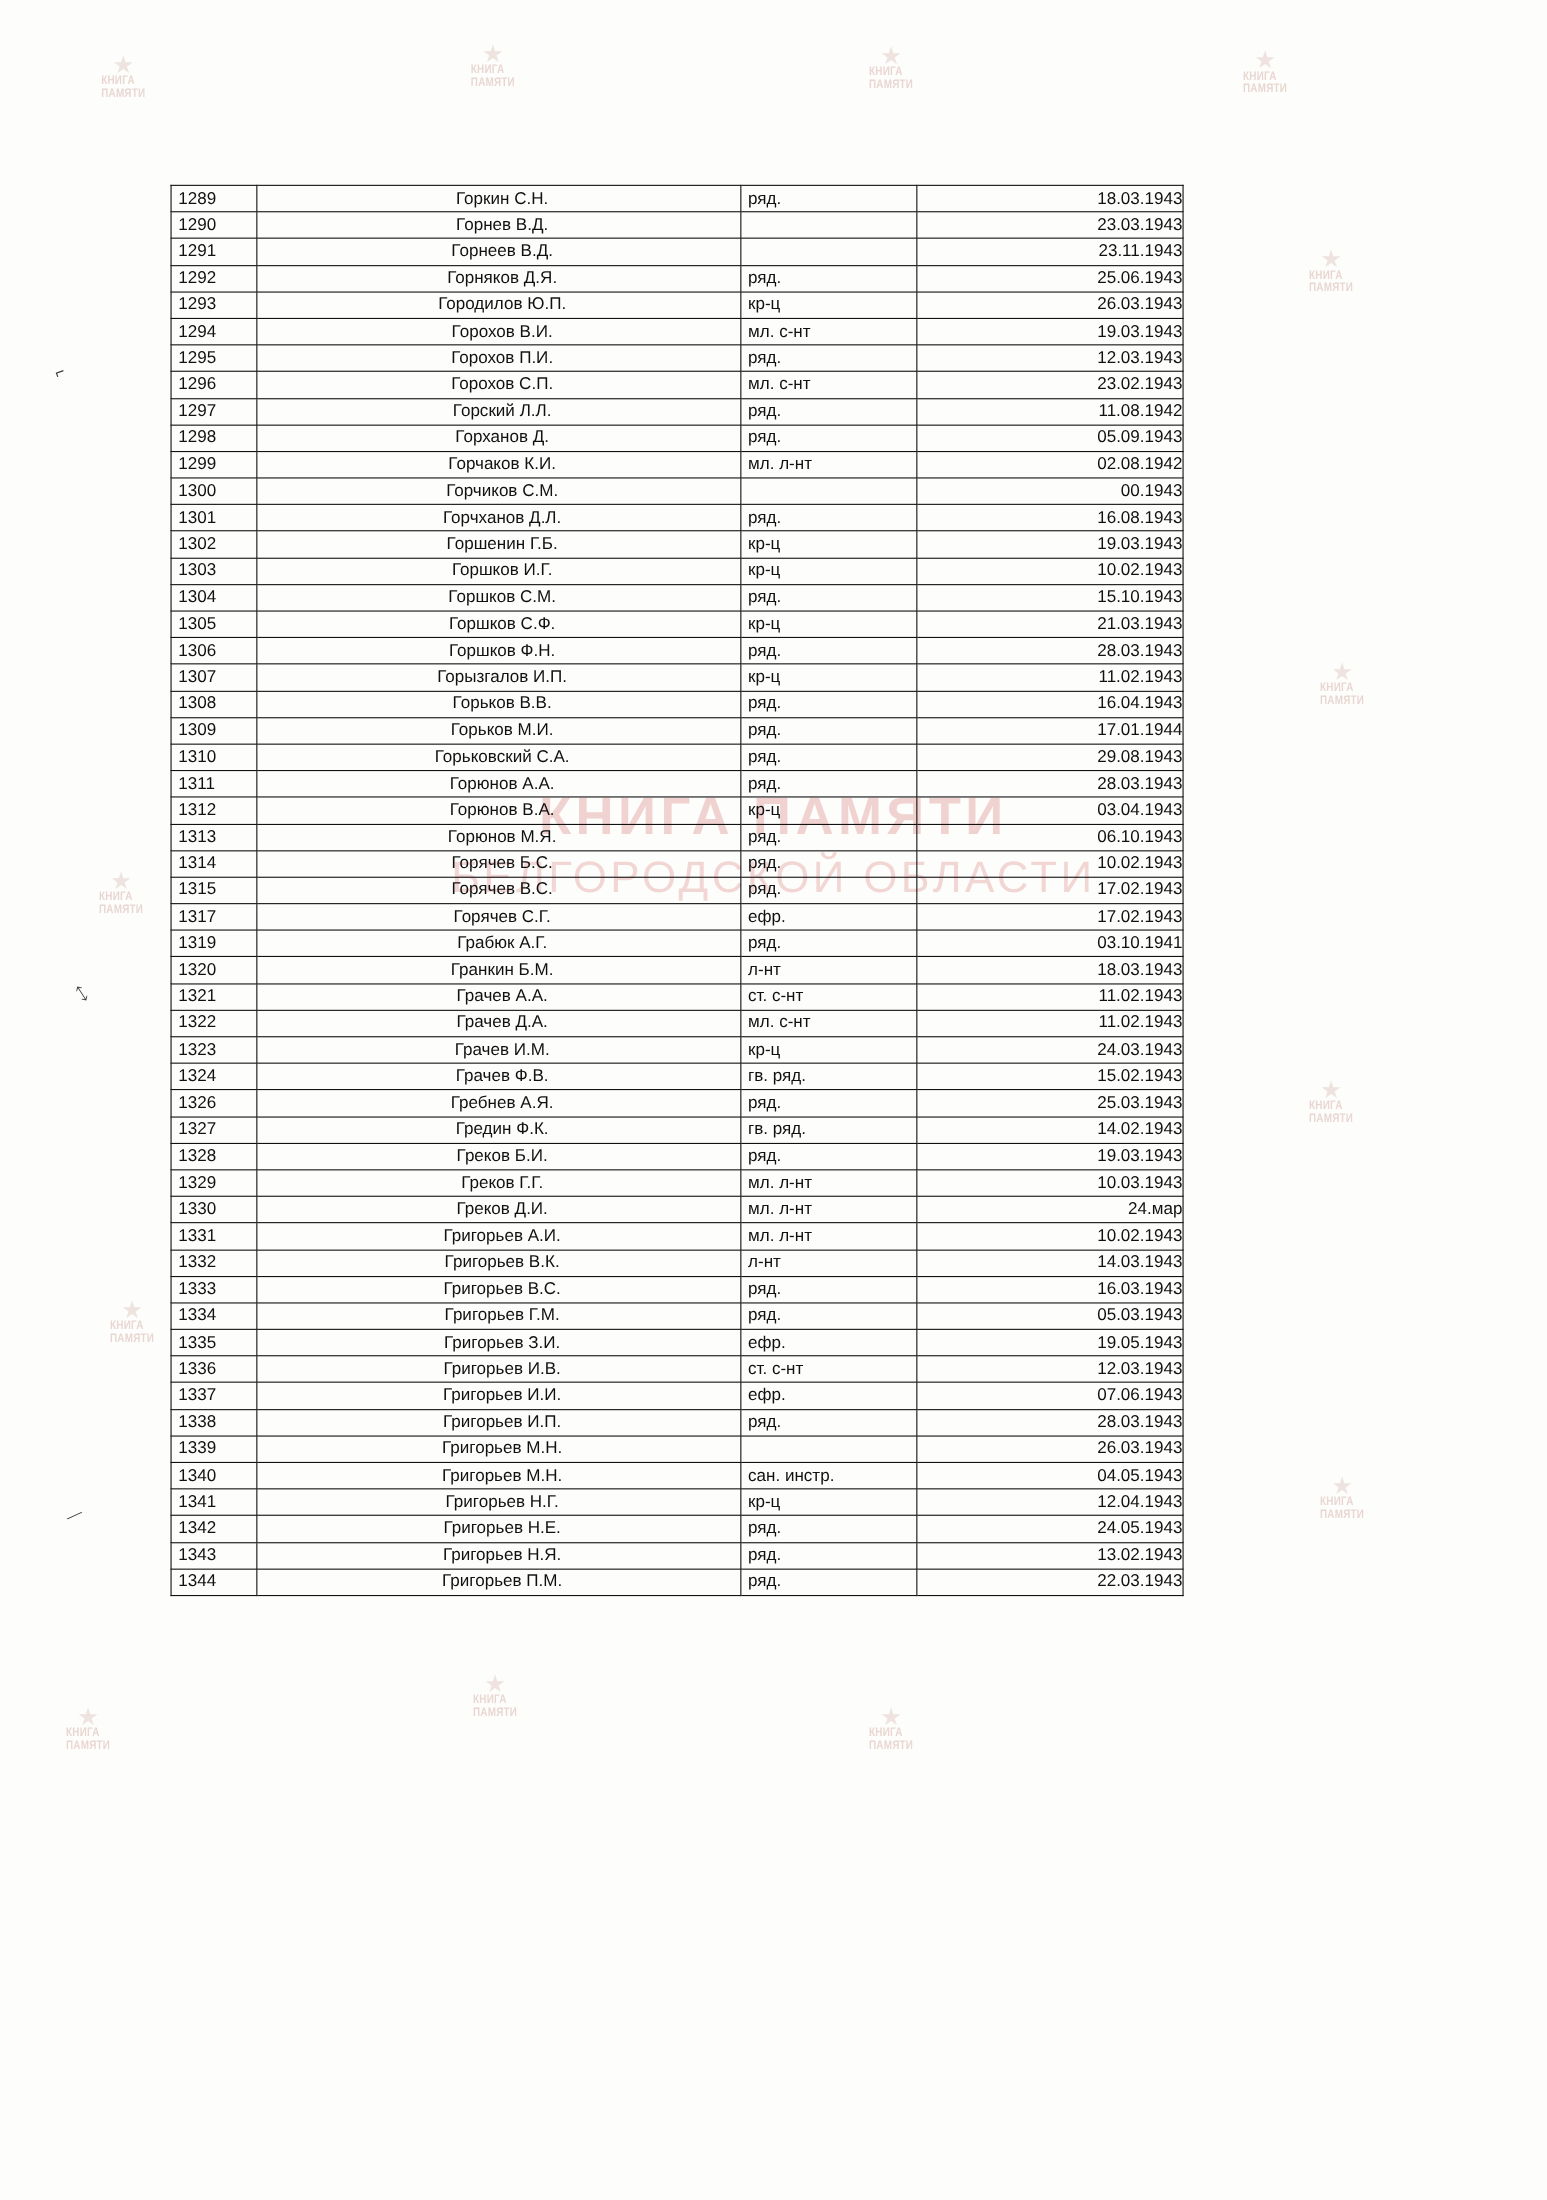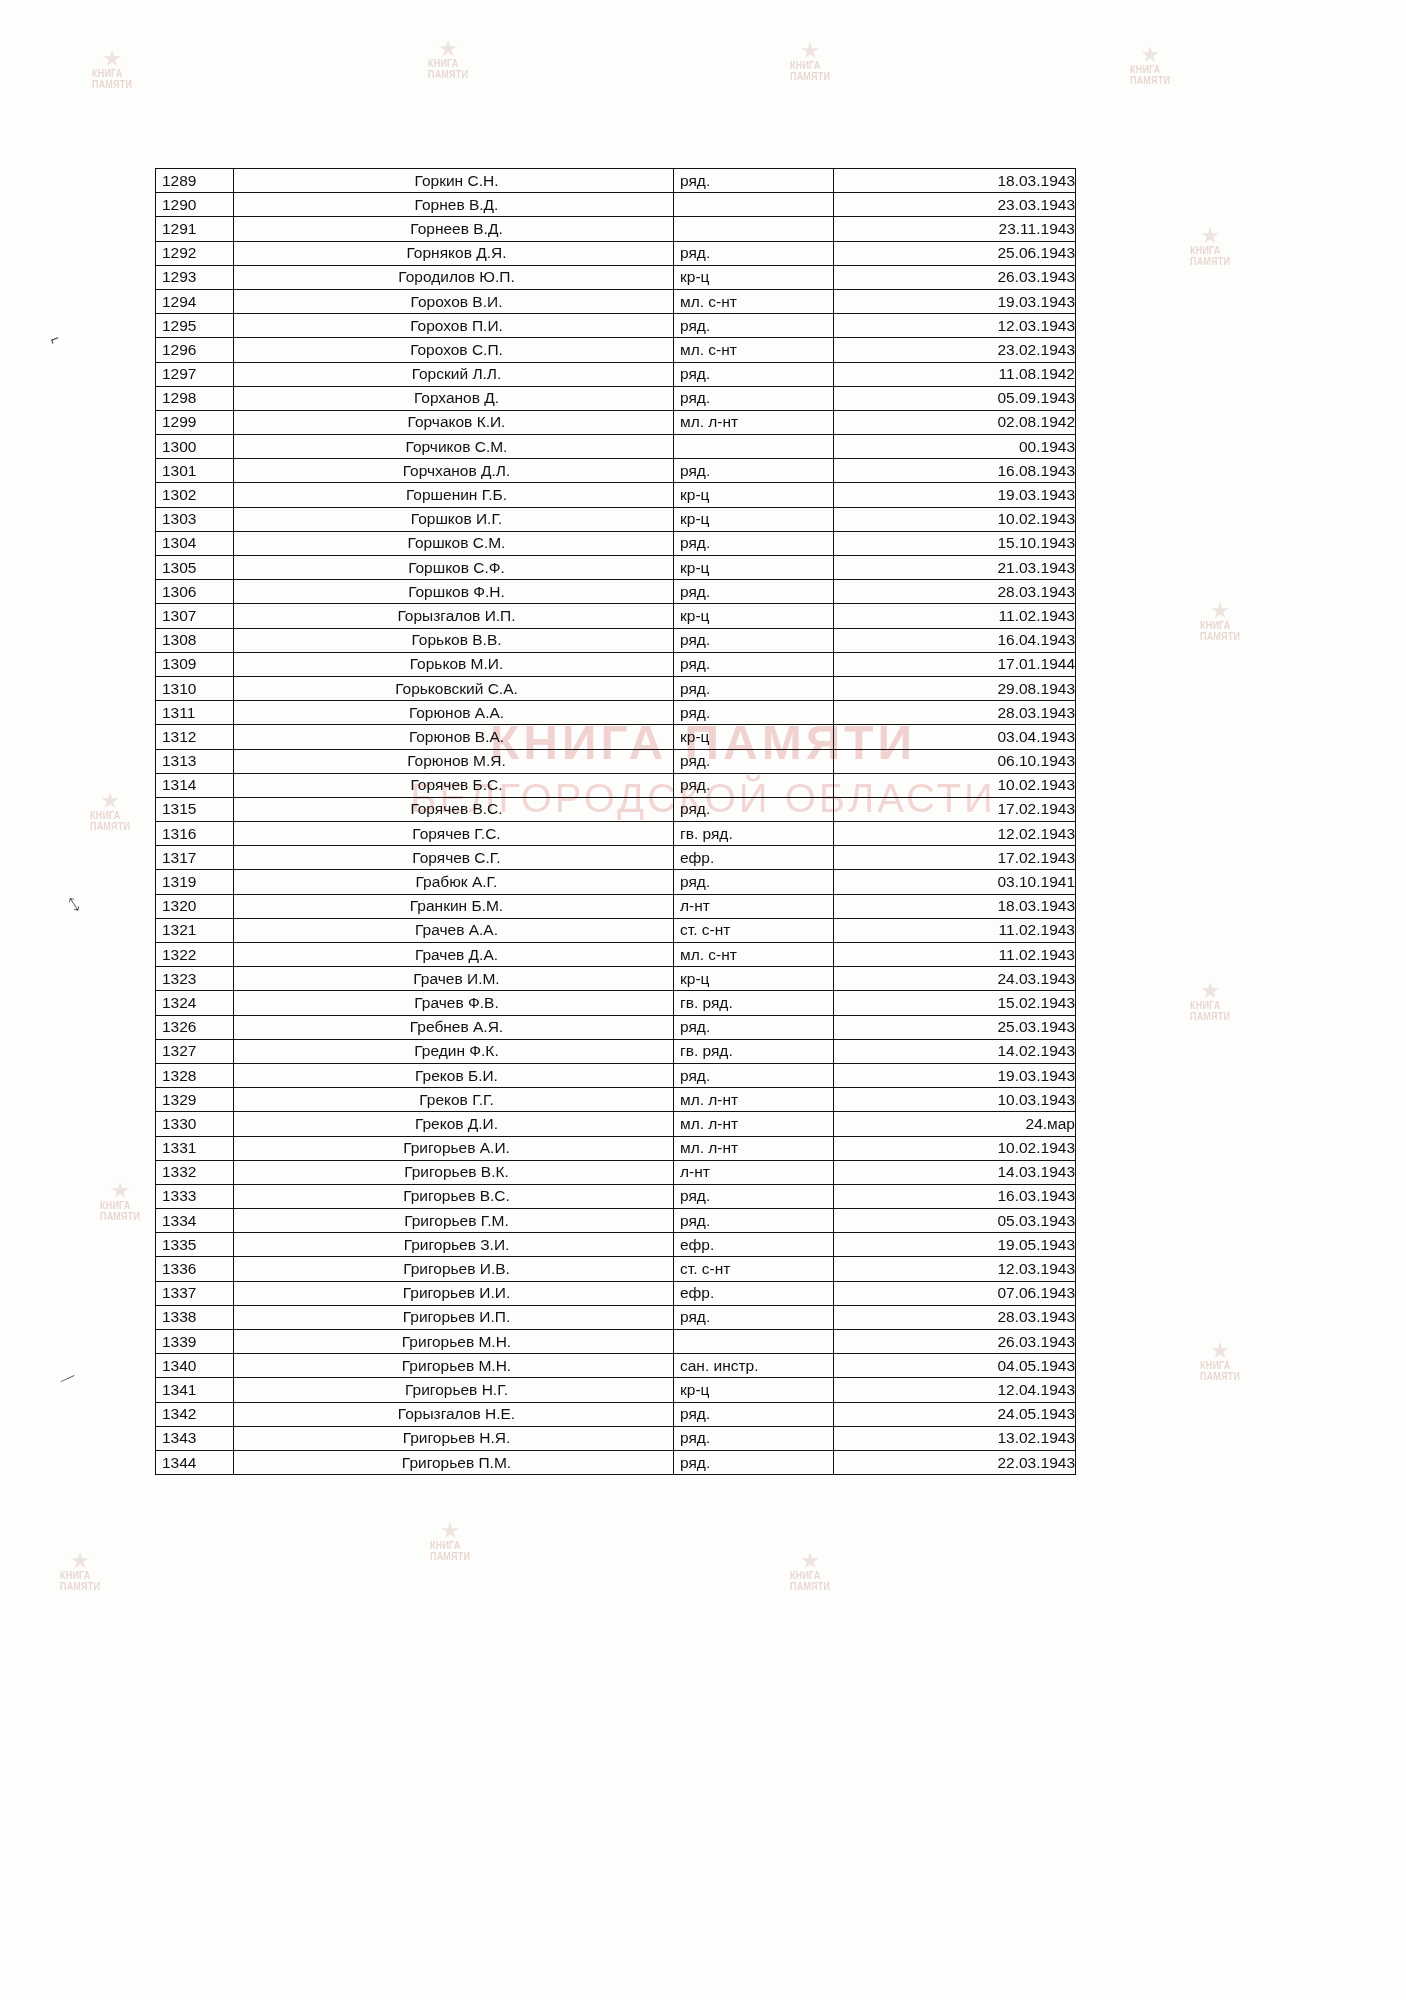--- a/index.html
+++ b/index.html
@@ -339,26 +339,20 @@
             <td class="rank">ряд.</td>
             <td class="date">10.02.1943</td>
           </tr>
           <tr>
             <td class="num">1315</td>
             <td class="name">Горячев В.С.</td>
             <td class="rank">ряд.</td>
             <td class="date">17.02.1943</td>
           </tr>
           <tr>
-            <td class="num">1316</td>
-            <td class="name">Горячев Г.С.</td>
-            <td class="rank">гв. ряд.</td>
-            <td class="date">12.02.1943</td>
-          </tr>
-          <tr>
             <td class="num">1317</td>
             <td class="name">Горячев С.Г.</td>
             <td class="rank">ефр.</td>
             <td class="date">17.02.1943</td>
           </tr>
           <tr>
             <td class="num">1319</td>
             <td class="name">Грабюк А.Г.</td>
             <td class="rank">ряд.</td>
             <td class="date">03.10.1941</td>
@@ -484,21 +478,21 @@
             <td class="date">04.05.1943</td>
           </tr>
           <tr>
             <td class="num">1341</td>
             <td class="name">Григорьев Н.Г.</td>
             <td class="rank">кр-ц</td>
             <td class="date">12.04.1943</td>
           </tr>
           <tr>
             <td class="num">1342</td>
-            <td class="name">Горызгалов Н.Е.</td>
+            <td class="name">Григорьев Н.Е.</td>
             <td class="rank">ряд.</td>
             <td class="date">24.05.1943</td>
           </tr>
           <tr>
             <td class="num">1343</td>
             <td class="name">Григорьев Н.Я.</td>
             <td class="rank">ряд.</td>
             <td class="date">13.02.1943</td>
           </tr>
           <tr>

